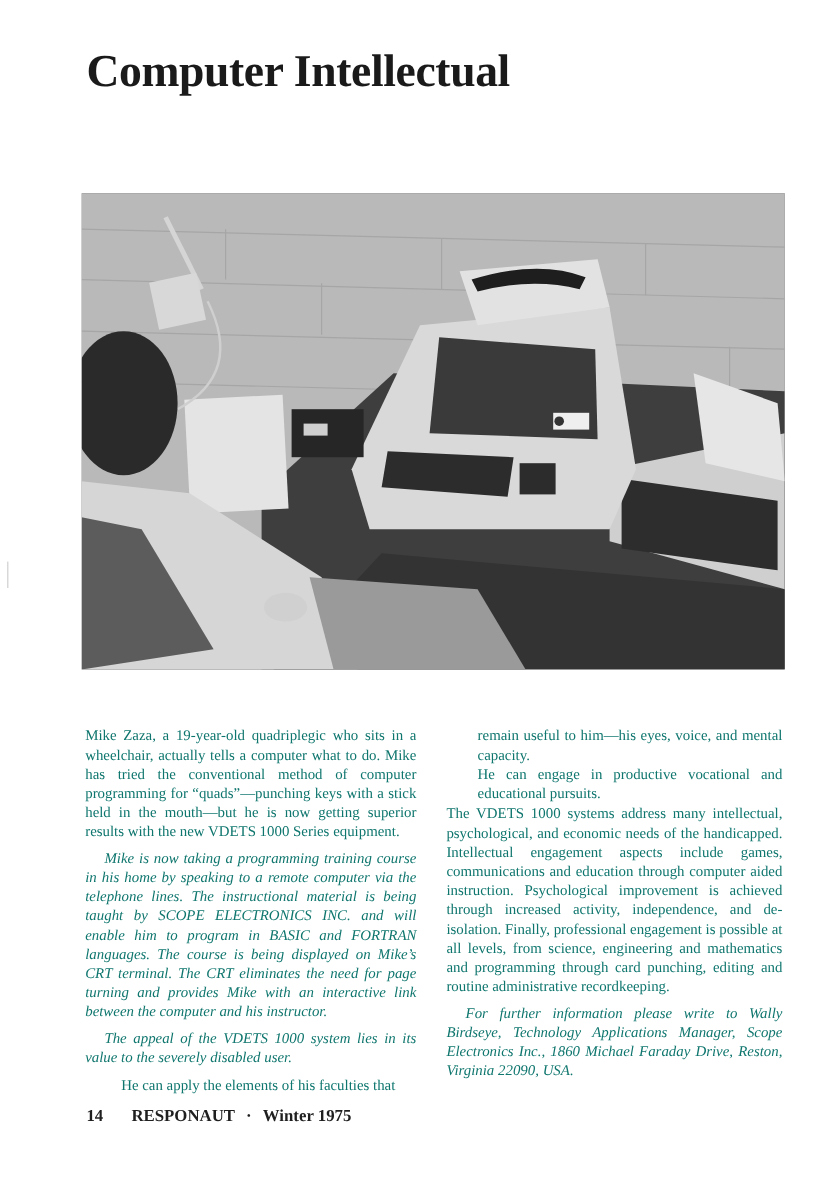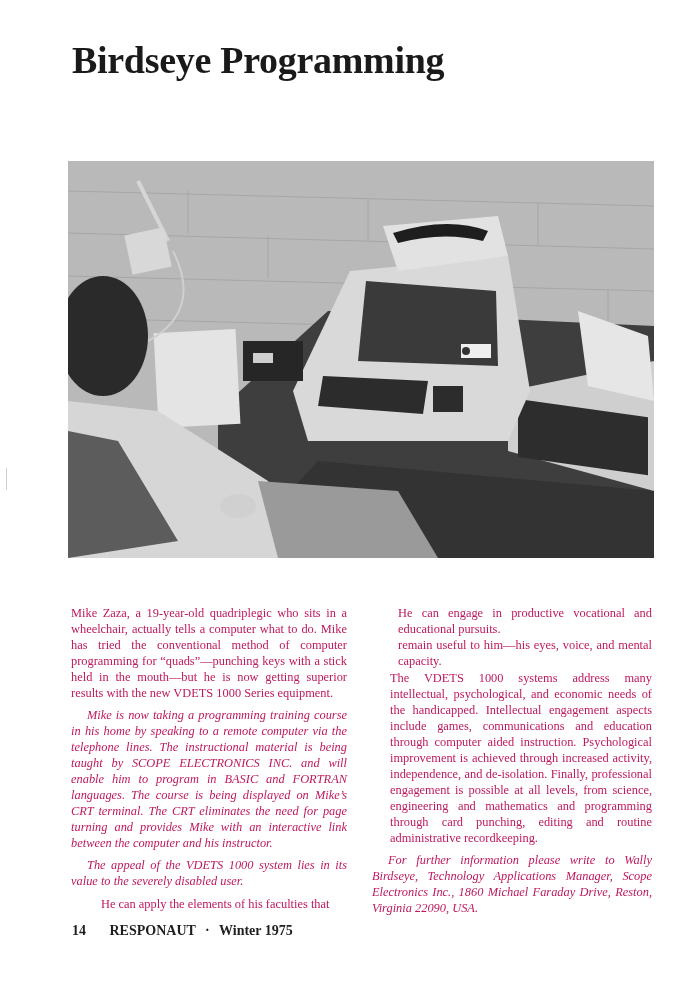--- a/index.html
+++ b/index.html
@@ -1,37 +1,37 @@
 <!DOCTYPE html>
 <html><head>
 <meta charset="utf-8">
 <style>
   html, body { margin: 0; padding: 0; background: #ffffff; }
   body { width: 690px; height: 985px; position: relative; overflow: hidden; font-family: "Liberation Serif", "DejaVu Serif", serif; color: #2b2b2b; }
   .title { position: absolute; left: 72px; top: 38px; font-size: 38px; font-weight: bold; color: #1a1a1a; letter-spacing: -0.3px; margin: 0; white-space: nowrap; }
   .photo { position: absolute; left: 68px; top: 161px; width: 586px; height: 397px; background: #8a8a8a; overflow: hidden; }
   .photo svg { display: block; }
-  .col { position: absolute; top: 605px; font-size: 12.4px; line-height: 16px; text-align: justify; color: #be185d; }
+  .col { position: absolute; top: 605px; font-size: 12.4px; line-height: 16px; text-align: justify; color: #0f766e; }
   .col-left { left: 71px; width: 276px; }
   .col-right { left: 372px; width: 280px; }
   .col p { margin: 0; }
   .col p.indent { text-indent: 16px; margin-top: 6px; font-style: italic; }
-  .col p.noindent-gap { margin-top: 1px; margin-left: 18px; }
+  .col p.noindent-gap { margin-top: 1px; }
   .col p.deep-indent { text-indent: 30px; margin-top: 7px; }
   .col .sub { margin-left: 26px; }
   .col p.sub + p.sub { margin-top: 0; }
   .footer { position: absolute; left: 72px; top: 923px; font-size: 14px; font-weight: bold; color: #1f1f1f; white-space: nowrap; }
   .footer .pg { margin-right: 20px; }
   .footer .sep { margin: 0 6px; }
   .margin-mark { position: absolute; left: 6px; top: 468px; width: 1px; height: 22px; background: #cfcfcf; }
 </style>
 </head>
 <body>
 
-<h1 class="title">Birdseye Programming</h1>
+<h1 class="title">Computer Intellectual</h1>
 
 <div class="photo">
   <svg width="586" height="397" viewBox="0 0 586 397" xmlns="http://www.w3.org/2000/svg">
 
     <rect x="0" y="0" width="586" height="397" fill="#b9b9b9"></rect>
     <g stroke="#a6a6a6" stroke-width="1">
       <line x1="0" y1="30" x2="586" y2="45"></line>
       <line x1="0" y1="72" x2="586" y2="88"></line>
       <line x1="0" y1="115" x2="586" y2="130"></line>
       <line x1="0" y1="157" x2="586" y2="172"></line>
@@ -78,22 +78,22 @@
 </div>
 
 <div class="col col-left">
   <p>Mike Zaza, a 19-year-old quadriplegic who sits in a wheelchair, actually tells a computer what to do. Mike has tried the conventional method of computer programming for “quads”—punching keys with a stick held in the mouth—but he is now getting superior results with the new VDETS 1000 Series equipment.</p>
   <p class="indent">Mike is now taking a programming training course in his home by speaking to a remote computer via the telephone lines. The instructional material is being taught by SCOPE ELECTRONICS INC. and will enable him to program in BASIC and FORTRAN languages. The course is being displayed on Mike’s CRT terminal. The CRT eliminates the need for page turning and provides Mike with an interactive link between the computer and his instructor.</p>
   <p class="indent">The appeal of the VDETS 1000 system lies in its value to the severely disabled user.</p>
   <p class="deep-indent">He can apply the elements of his faculties that</p>
 </div>
 
 <div class="col col-right">
+  <p class="sub">remain useful to him—his eyes, voice, and mental capacity.</p>
   <p class="sub">He can engage in productive vocational and educational pursuits.</p>
-  <p class="sub">remain useful to him—his eyes, voice, and mental capacity.</p>
   <p class="noindent-gap">The VDETS 1000 systems address many intellectual, psychological, and economic needs of the handicapped. Intellectual engagement aspects include games, communications and education through computer aided instruction. Psychological improvement is achieved through increased activity, independence, and de-isolation. Finally, professional engagement is possible at all levels, from science, engineering and mathematics and programming through card punching, editing and routine administrative recordkeeping.</p>
   <p class="indent">For further information please write to Wally Birdseye, Technology Applications Manager, Scope Electronics Inc., 1860 Michael Faraday Drive, Reston, Virginia 22090, USA.</p>
 </div>
 
 <div class="footer">
   <span class="pg">14</span>
   <span>RESPONAUT</span>
   <span class="sep">·</span>
   <span>Winter 1975</span>
 </div>

